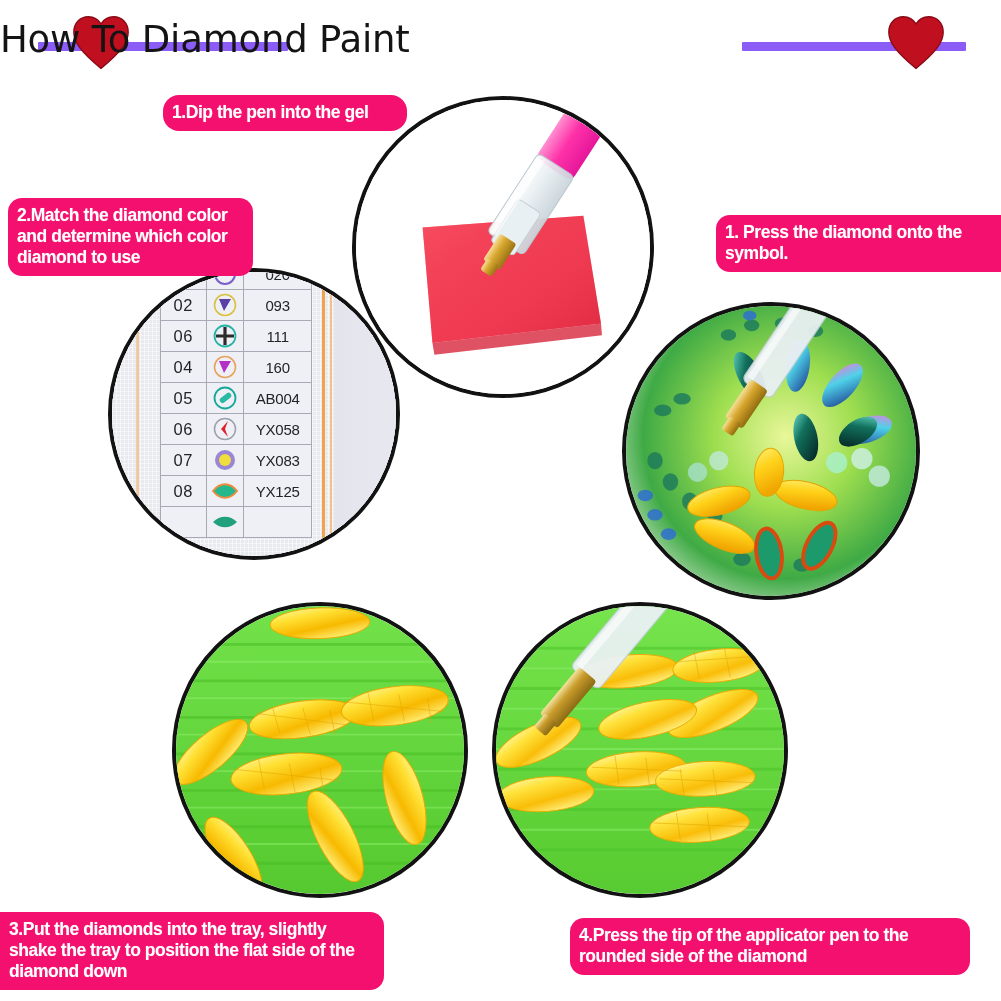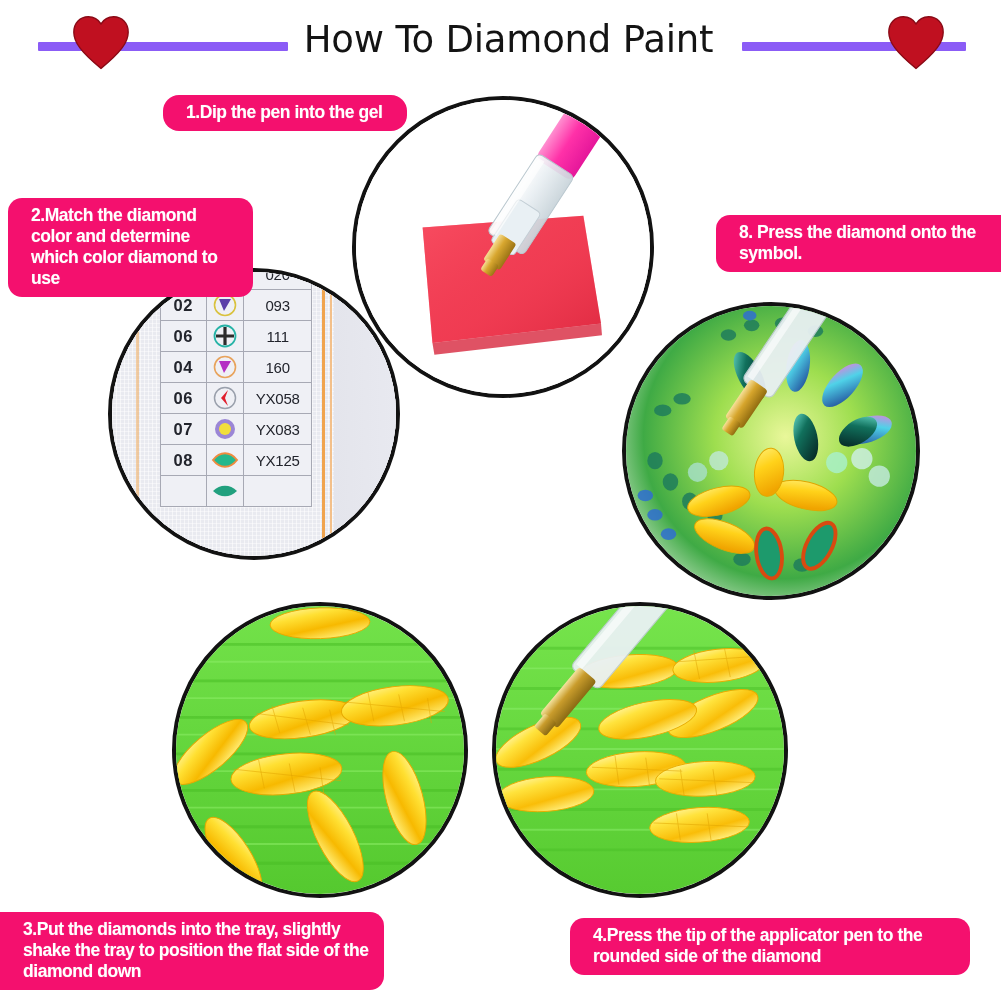--- a/index.html
+++ b/index.html
@@ -20,40 +20,39 @@
   .hdr-line.left  { left: 38px;  width: 250px; }
   .hdr-line.right { left: 742px; width: 224px; }
   .heart {
     position: absolute; top: 14px; width: 58px; height: 58px;
   }
   .heart.left  { left: 72px; }
   .heart.right { left: 1001px; }
   .heart svg { display:block; width:100%; height:100%; }
   #page-title {
     position: absolute; left: 0; top: 18px; width: 1001px;
-    text-align: center;
+    text-align: left;
     font-family: "DejaVu Sans", sans-serif;
     font-size: 37px; font-weight: 400; color: #141414;
     letter-spacing: -0.2px;
     white-space: nowrap;
-    padding-left: 16px;
   }
 
   
   .step-label {
     position: absolute;
     background: #f4106e;
     color: #ffffff;
     border-radius: 14px;
     font-family: "Liberation Sans", sans-serif;
     font-weight: 700;
     font-size: 17.5px;
     line-height: 21px;
     letter-spacing: -0.45px;
-    padding: 7px 13px 8px 23px;
+    padding: 7px 13px 8px 9px;
     text-shadow: 0 0 1px rgba(255,255,255,.35);
     z-index: 6;
   }
   #label-1 { left: 163px; top: 95px;  width: 244px; border-radius: 16px; }
   #label-2 { left: 8px;   top: 198px; width: 245px; }
   #label-5 { left: 716px; top: 215px; width: 285px; border-top-right-radius: 0; border-bottom-right-radius: 0; }
   #label-3 { left: 0px;   top: 912px; width: 384px; border-top-left-radius: 0; border-bottom-left-radius: 0; }
   #label-4 { left: 570px; top: 918px; width: 400px; }
 
   
@@ -91,21 +90,21 @@
   .chart-table td {
     border: 1px solid #a7a9b4;
     height: 31px;
     font-size: 16.5px;
     color: #22242c;
     font-weight: 400;
     text-align: center;
     background: #eff0f5;
     padding: 0;
   }
-  .chart-table td.c-idx { width: 46px; letter-spacing: .5px; font-weight: bold; }
+  .chart-table td.c-idx { width: 46px; letter-spacing: .5px; }
   .chart-table td.c-sym { width: 38px; }
   .chart-table td.c-code { width: 68px; font-size: 15px; letter-spacing: -.2px; }
   .sym { display: block; width: 28px; height: 26px; margin: 0 auto; }
   .orange-line {
     position: absolute; top: 0; width: 3px; height: 100%;
     background: #f0a44e;
   }
   .orange-line.a { left: 210px; }
   .orange-line.b { left: 218px; width: 2px; background: #f3c08a; }
   .grey-strip {
@@ -228,20 +227,30 @@
           </tr>
           <tr>
             <td class="c-idx">04</td>
             <td class="c-sym">
               <svg class="sym" viewBox="0 0 28 26">
                   <circle cx="14" cy="13" r="10.5" fill="none" stroke="#e8a35c" stroke-width="1.6"></circle>
                   <path d="M8 7 L20 7 L13 19 Z" fill="#b42fc4"></path>
                 </svg>
             </td>
             <td class="c-code">160</td>
+          </tr>
+          <tr>
+            <td class="c-idx">05</td>
+            <td class="c-sym">
+              <svg class="sym" viewBox="0 0 28 26">
+                  <circle cx="14" cy="13" r="10.5" fill="none" stroke="#16a899" stroke-width="1.8"></circle>
+                  <rect x="8" y="10.5" width="13" height="5.5" rx="2.6" transform="rotate(-38 14 13)" fill="#2bb9a4"></rect>
+                </svg>
+            </td>
+            <td class="c-code">AB004</td>
           </tr>
           <tr>
             <td class="c-idx">06</td>
             <td class="c-sym">
               <svg class="sym" viewBox="0 0 28 26">
                   <circle cx="14" cy="13" r="10.5" fill="none" stroke="#9aa0ac" stroke-width="1.5"></circle>
                   <path d="M17 5 L10 13 L17 21 L14 13 Z" fill="#e01f2d"></path>
                 </svg>
             </td>
             <td class="c-code">YX058</td>
@@ -487,17 +496,17 @@
         <rect x="56" y="-56" width="38" height="126" rx="6" fill="#e9f1f4" stroke="#c0cdd3" stroke-width="1.2" opacity="0.95"></rect>
         <rect x="63" y="64" width="24" height="64" rx="4" fill="url(#brassg3)"></rect>
         <rect x="67" y="124" width="16" height="18" rx="3" fill="url(#brassg3)"></rect>
         <rect x="59" y="-52" width="8" height="116" fill="#fff" opacity="0.6"></rect>
       </g>
     </svg>
   </div>
 
   <div class="step-label" id="label-1">1.Dip the pen into the gel</div>
   <div class="step-label" id="label-2">2.Match the diamond color and determine which color diamond to use</div>
-  <div class="step-label" id="label-5">8.  Press the diamond onto the symbol.</div>
+  <div class="step-label" id="label-5">1.  Press the diamond onto the symbol.</div>
   <div class="step-label" id="label-3">3.Put the diamonds into the tray, slightly shake the tray to position the flat side of the diamond down</div>
   <div class="step-label" id="label-4">4.Press the tip of the applicator pen to the rounded side of the diamond</div>
 
 </div>
 
 </body></html>

